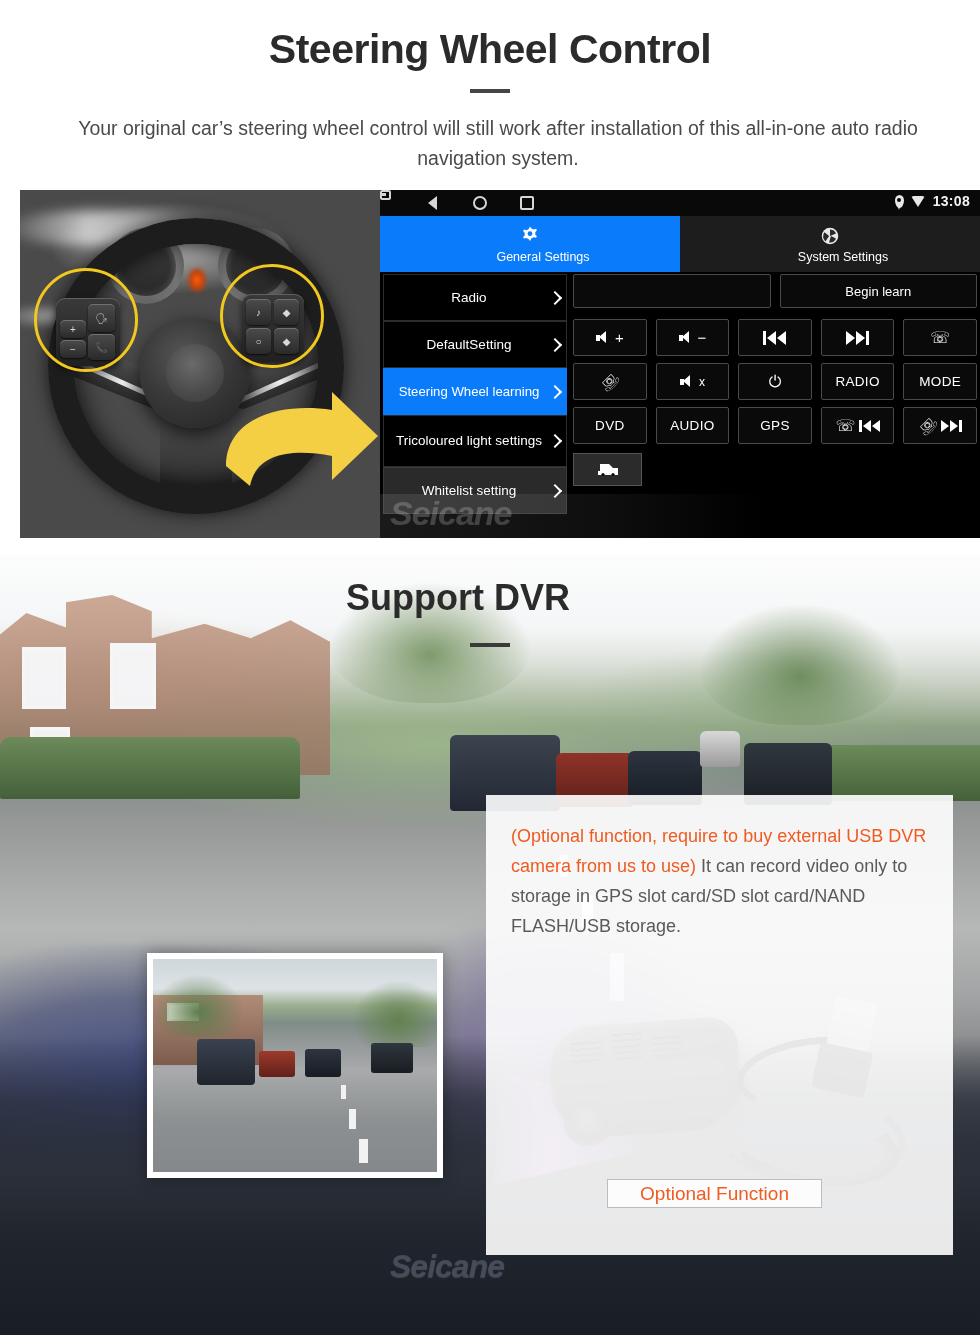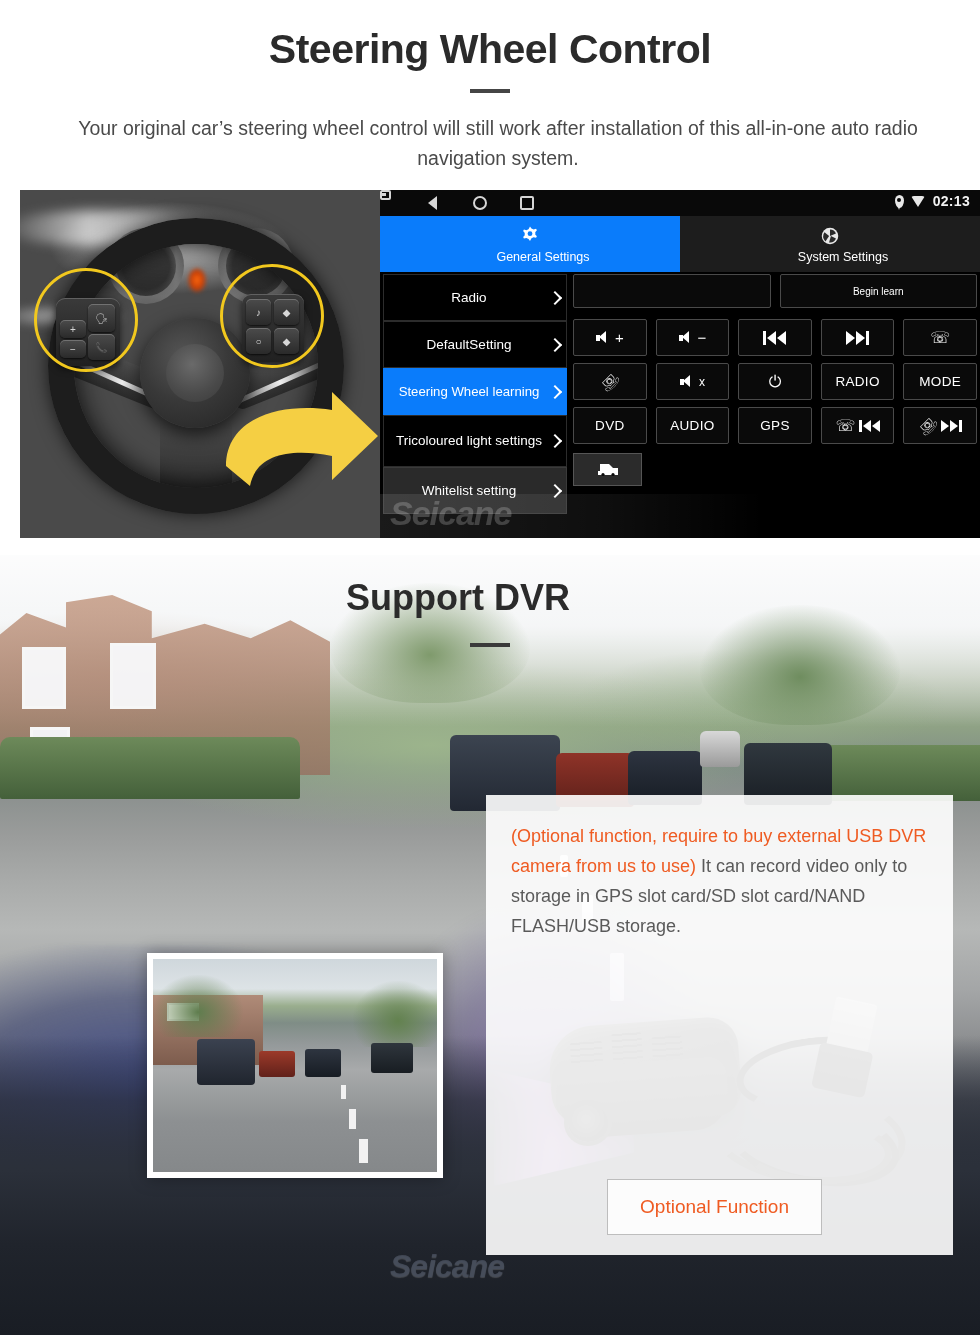--- a/index.html
+++ b/index.html
@@ -126,21 +126,21 @@
     width:8px; height:14px; }
   .menu-item .chev:before { content:""; position:absolute; left:0; top:2px; width:8px; height:8px;
     border-right:2.2px solid #fff; border-top:2.2px solid #fff; transform:rotate(45deg); }
   .menu-item.tall { height:52px; }
   .menu-item.dim { background:#2a2a2a; border-color:#3a3a3a; }
 
   .grid-col { position:absolute; left:193px; top:2px; width:404px; }
   .top-row { display:flex; gap:9px; margin-bottom:11px; }
   .txt-box { flex:1; height:34px; border:1px solid #4a4a4a; background:#0a0a0a; border-radius:2px; }
   .learn-btn { flex:1; height:34px; border:1px solid #4a4a4a; background:#0a0a0a; border-radius:2px;
-    color:#fff; font-size:10px; display:flex; align-items:center; justify-content:center; }
+    color:#fff; font-size:13px; display:flex; align-items:center; justify-content:center; }
   .btn-grid { display:grid; grid-template-columns:repeat(5, 1fr); gap:7px 9px; }
   .gbtn { height:37px; border:1px solid #4a4a4a; background:#0a0a0a; border-radius:2px;
     color:#fff; font-size:13.5px; display:flex; align-items:center; justify-content:center; gap:3px; }
   .gbtn .gl { font-size:13.5px; letter-spacing:.3px; }
   .car-btn { margin-top:9px; width:69px; height:33px; border:1px solid #555; background:#2b2b2b;
     display:flex; align-items:center; justify-content:center; }
 
   
   .sp { display:inline-block; width:15px; height:13px; position:relative; }
   .sp:before { content:""; position:absolute; left:0; top:3.5px; width:4px; height:6px; background:#fff; }
@@ -211,21 +211,21 @@
     background:
       linear-gradient(180deg,#cfd7dc 0%, #dde3e6 14%, #9aae8e 22%, #7f8d86 30%,
         #94999a 40%, #a8aaab 52%, #9a9d9e 64%, #8d9092 76%, #85888a 100%); }
 
   
   .card { position:absolute; left:486px; top:795px; width:467px; height:460px;
     background:rgba(255,255,255,.90); }
   .card-txt { position:absolute; left:25px; top:26px; width:420px;
     font-size:18px; line-height:30px; color:#5a5a5a; }
   .card-txt .hi { color:#ef5b22; }
-  .opt-btn { position:absolute; left:121px; top:384px; width:215px; height:56px;
+  .opt-btn { position:absolute; left:121px; top:384px; width:215px; height:29px;
     border:1px solid #bdbdbd; background:rgba(255,255,255,.85);
     display:flex; align-items:center; justify-content:center;
     color:#ef5b22; font-size:19px; }
 
   
   .dvr { position:absolute; left:540px; top:1000px; width:400px; height:200px; }
   .dvr-body { position:absolute; left:10px; top:22px; width:190px; height:100px;
     background:linear-gradient(170deg,#4a4a4a 0%, #2a2a2a 35%, #121212 100%);
     border-radius:44px 30px 28px 34px; transform:rotate(-4deg);
     box-shadow: inset 0 4px 10px rgba(255,255,255,.12), 0 10px 22px rgba(0,0,0,.45); }
@@ -307,21 +307,21 @@
     <div class="hu">
 
       <div class="hu-status">
         <div class="nav-ic nav-back"></div>
         <div class="nav-ic nav-home"></div>
         <div class="nav-ic nav-recent"></div>
         <div class="nav-shot"></div>
         <div class="st-right">
           <span class="ic-pin"></span>
           <span class="ic-wifi"></span>
-          <span class="st-time">02:13</span>
+          <span class="st-time">13:08</span>
         </div>
       </div>
 
       <div class="hu-tabs">
         <div class="hu-tab active">
           <span class="gear-ic">
             <svg viewBox="0 0 24 24" width="22" height="22">
                 <path fill="#fff" d="M12 1.5l1.6 2.3a8.6 8.6 0 0 1 2.3 1l2.7-.6.9 1.6-1.8 2.1c.2.8.2 1.6 0 2.4l1.8 2.1-.9 1.6-2.7-.6a8.6 8.6 0 0 1-2.3 1L12 17.5l-1.6-2.3a8.6 8.6 0 0 1-2.3-1l-2.7.6-.9-1.6 1.8-2.1a6.8 6.8 0 0 1 0-2.4L4.5 6.6l.9-1.6 2.7.6a8.6 8.6 0 0 1 2.3-1L12 1.5z"></path>
                 <circle cx="12" cy="9.5" r="2.6" fill="#0a7cfb"></circle>
               </svg>

